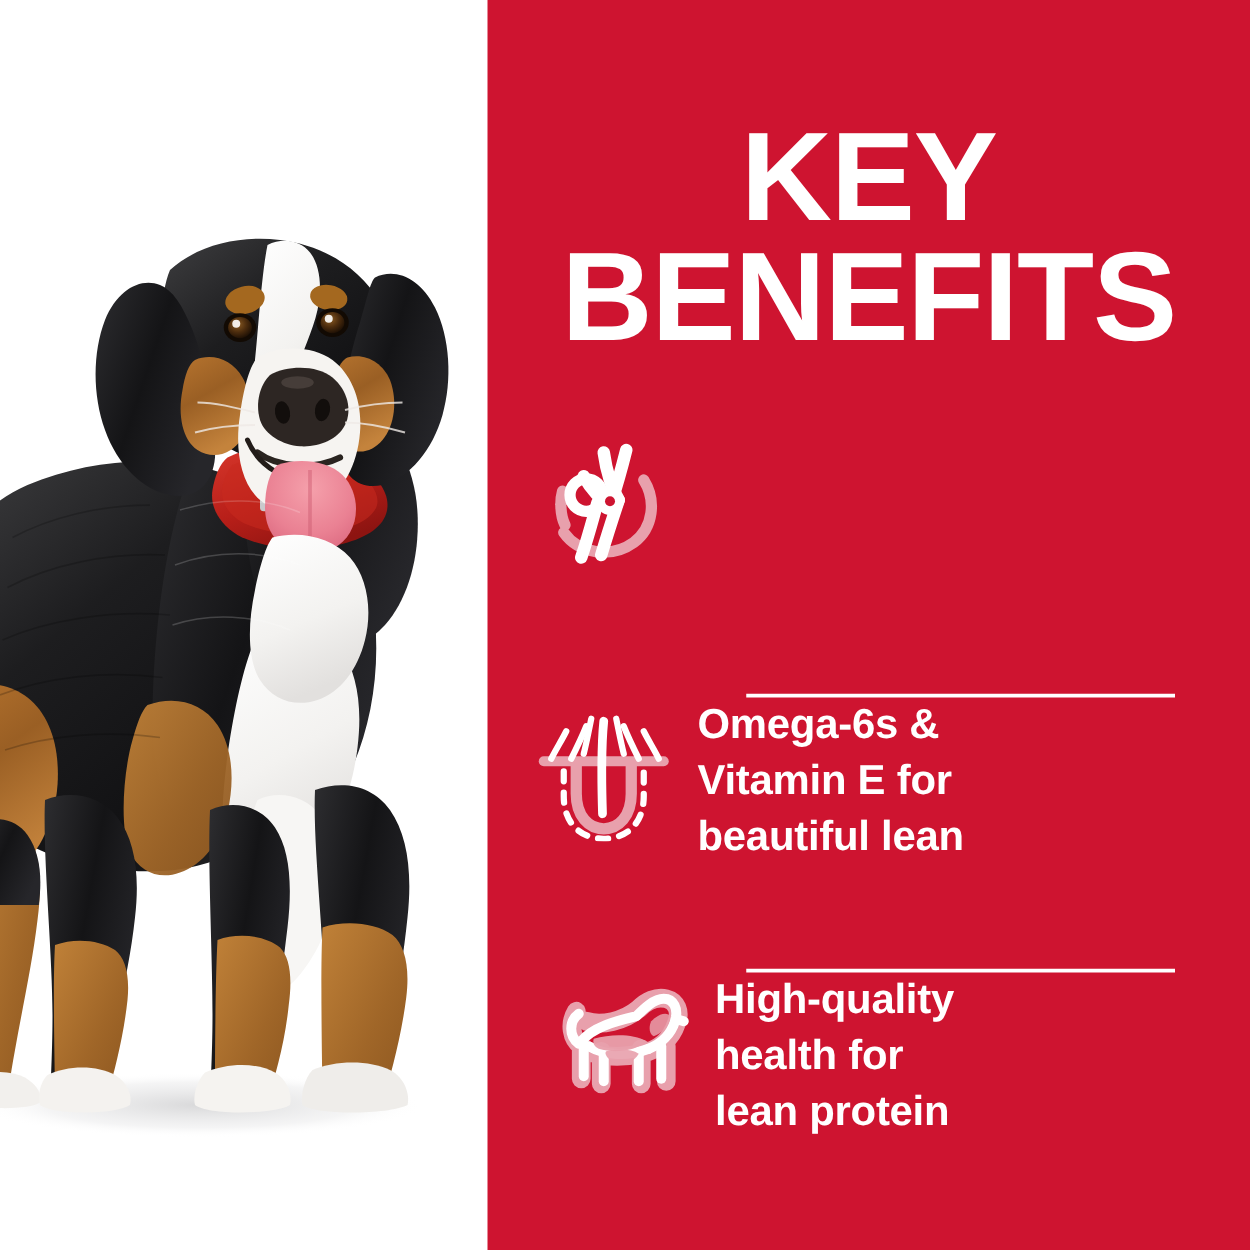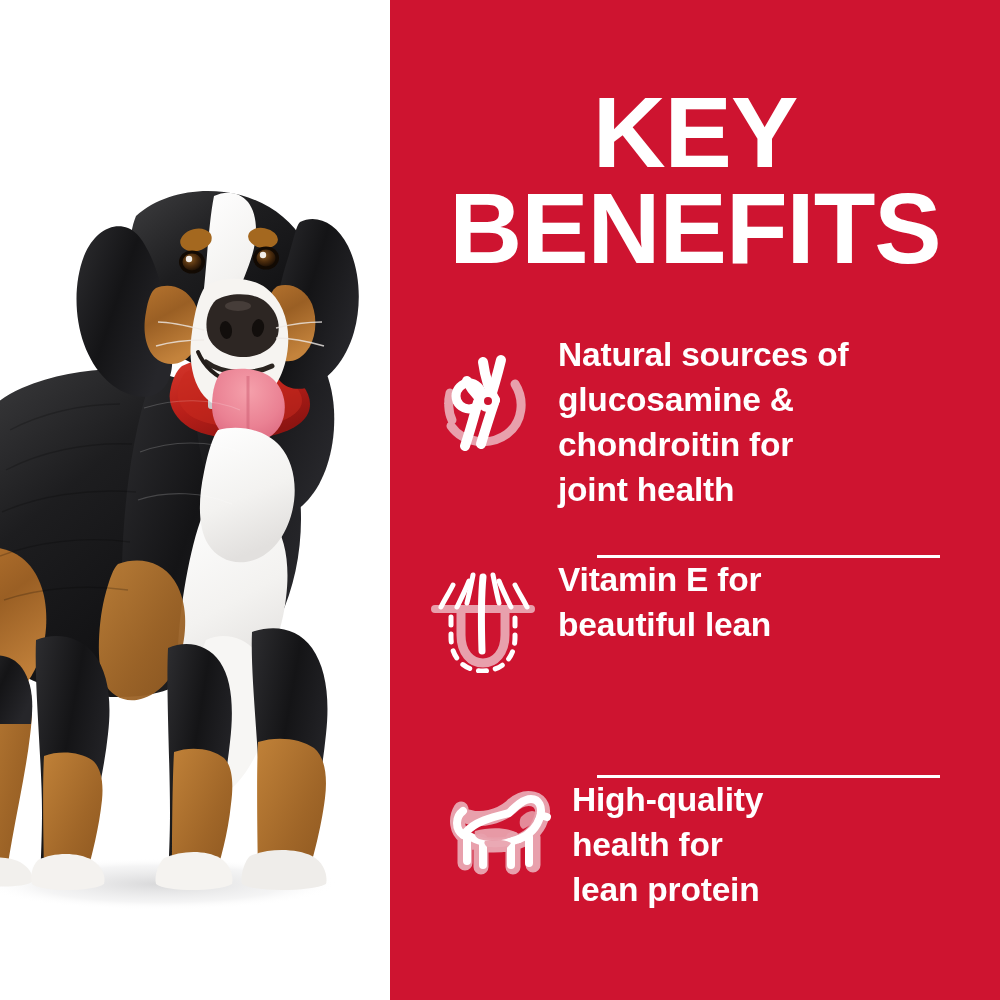--- a/index.html
+++ b/index.html
@@ -27,21 +27,21 @@
 
   
   #benefits-panel {
     position:absolute; left:390px; top:0;
     width:610px; height:1000px;
     background:#ce1430;
   }
 
   
   #headline {
-    position:absolute; left:0; top:84px; width:610px;
+    position:absolute; left:0; top:94px; width:610px;
     text-align:center;
     color:#ffffff;
     font-weight:bold;
     font-size:101px;
     line-height:96px;
     letter-spacing:-1px;
   }
   #headline .hl-line { display:block; white-space:nowrap; }
   #headline .hl-line-1 { font-size:101px; }
   #headline .hl-line-2 { font-size:101px; }
@@ -325,26 +325,20 @@
 
             <path d="M36,33 C42,44 50,52 58,56" stroke="#ffffff" stroke-width="10" fill="none" stroke-linecap="round"></path>
             <path d="M52,14 C54,28 58,42 64,52" stroke="#ffffff" stroke-width="10" fill="none" stroke-linecap="round"></path>
             <path d="M70,12 C66,28 62,42 58,54" stroke="#ffffff" stroke-width="10" fill="none" stroke-linecap="round"></path>
 
             <circle cx="38" cy="48" r="13" stroke="#ffffff" stroke-width="9" fill="none"></circle>
             <circle cx="57" cy="53" r="11" fill="#ffffff"></circle>
             <circle cx="57" cy="53" r="4" fill="#ce1430"></circle>
           </svg>
         </div>
-        <div class="benefit-text">
-          <span>Natural sources of</span>
-          <span>glucosamine &amp;</span>
-          <span>chondroitin for</span>
-          <span>joint health</span>
-        </div>
       </div>
 
       <div class="benefit" id="benefit-2">
         <div class="benefit-divider"></div>
         <div class="benefit-icon">
           <svg width="108" height="104" viewBox="0 0 108 104">
 
             <path d="M6,40 L102,40" stroke="#e8a0ac" stroke-width="8" stroke-linecap="round"></path>
 
             <path d="M32,42 L32,66 C32,84 42,94 54,94 C66,94 76,84 76,66 L76,42" stroke="#e8a0ac" stroke-width="9" fill="none" stroke-linecap="round"></path>
@@ -355,20 +349,21 @@
 
             <path d="M40,12 C36,22 32,30 28,38" stroke="#ffffff" stroke-width="5" fill="none" stroke-linecap="round"></path>
             <path d="M24,16 C20,24 16,30 12,38" stroke="#ffffff" stroke-width="5" fill="none" stroke-linecap="round"></path>
             <path d="M70,12 C74,22 78,30 82,38" stroke="#ffffff" stroke-width="5" fill="none" stroke-linecap="round"></path>
             <path d="M86,16 C90,24 94,30 98,38" stroke="#ffffff" stroke-width="5" fill="none" stroke-linecap="round"></path>
             <path d="M64,6 C66,16 68,26 70,34" stroke="#ffffff" stroke-width="5" fill="none" stroke-linecap="round"></path>
             <path d="M44,6 C42,16 40,26 38,34" stroke="#ffffff" stroke-width="5" fill="none" stroke-linecap="round"></path>
           </svg>
         </div>
         <div class="benefit-text">
+          <span>Omega-6s &amp;</span>
           <span>Vitamin E for</span>
           <span>beautiful lean</span>
         </div>
       </div>
 
       <div class="benefit" id="benefit-3">
         <div class="benefit-divider"></div>
         <div class="benefit-icon">
           <svg width="112" height="96" viewBox="0 0 112 96">
 

